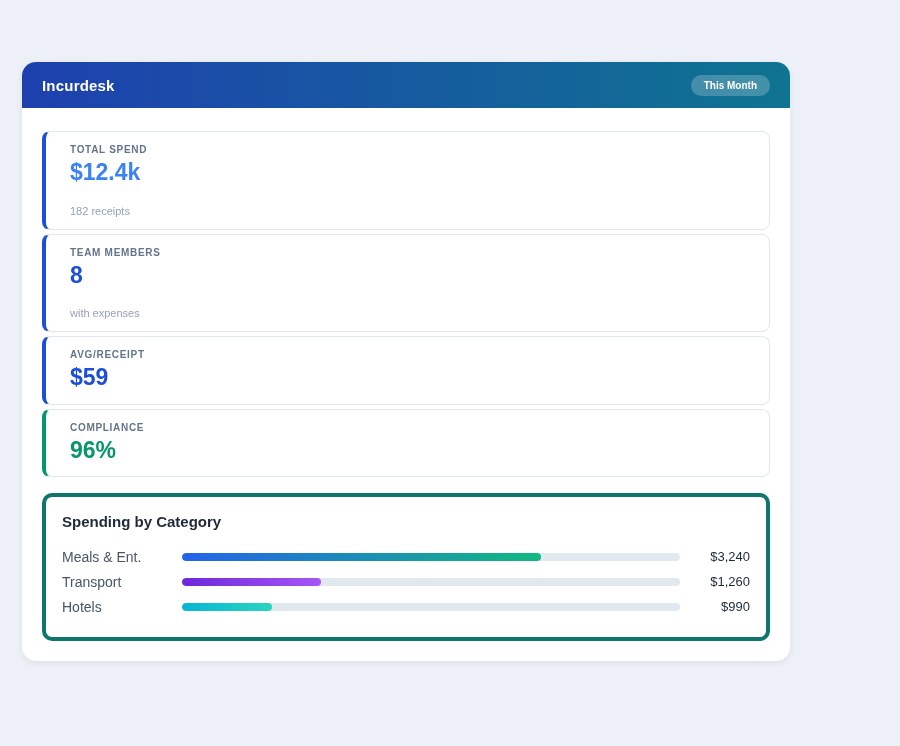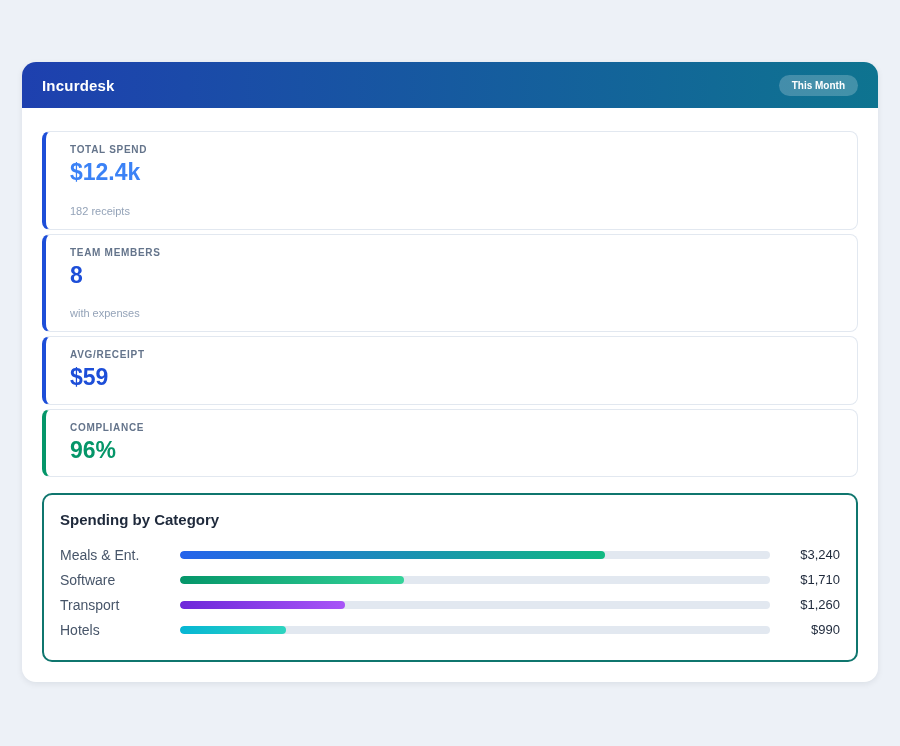--- a/index.html
+++ b/index.html
@@ -5,21 +5,21 @@
   * { box-sizing: border-box; margin: 0; padding: 0; }
   html, body { width: 900px; height: 746px; }
   body {
     background: #edf1f7;
     font-family: "Liberation Sans", "DejaVu Sans", sans-serif;
     position: relative;
   }
   .app-card {
     position: absolute;
     left: 22px; top: 62px;
-    width: 856px;
+    width: 768px;
     background: #ffffff;
     border-radius: 14px;
     box-shadow: 0 2px 6px rgba(15,23,42,0.08);
     overflow: hidden;
   }
   .app-header {
     height: 46px;
     display: flex;
     align-items: center;
     justify-content: space-between;
@@ -62,21 +62,21 @@
     line-height: 1.2;
     margin-top: 4px;
     color: #1d4ed8;
   }
   .stat-sub {
     font-size: 11px;
     color: #94a3b8;
     margin-top: 18px;
   }
   .spend-card {
-    border: 2px solid #0f766e;
+    border: 4px solid #0f766e;
     border-radius: 10px;
     padding: 16px 16px 18px;
     margin-top: 16px;
     background: #ffffff;
   }
   .spend-title {
     font-size: 15px;
     font-weight: bold;
     color: #1e293b;
     margin-bottom: 14px;
@@ -152,27 +152,20 @@
 
       <div class="cat-row">
         <div class="cat-label">Meals &amp; Ent.</div>
         <div class="bar-track">
           <div class="bar-fill" style="width: 72%; background: linear-gradient(90deg, rgb(37, 99, 235), rgb(16, 185, 129));"></div>
         </div>
         <div class="cat-value">$3,240</div>
       </div>
 
 
-      <div class="cat-row">
-        <div class="cat-label">Software</div>
-        <div class="bar-track">
-          <div class="bar-fill" style="width: 38%; background: linear-gradient(90deg, rgb(5, 150, 105), rgb(52, 211, 153));"></div>
-        </div>
-        <div class="cat-value">$1,710</div>
-      </div>
 
       <div class="cat-row">
         <div class="cat-label">Transport</div>
         <div class="bar-track">
           <div class="bar-fill" style="width: 28%; background: linear-gradient(90deg, rgb(109, 40, 217), rgb(168, 85, 247));"></div>
         </div>
         <div class="cat-value">$1,260</div>
       </div>
 
       <div class="cat-row">

